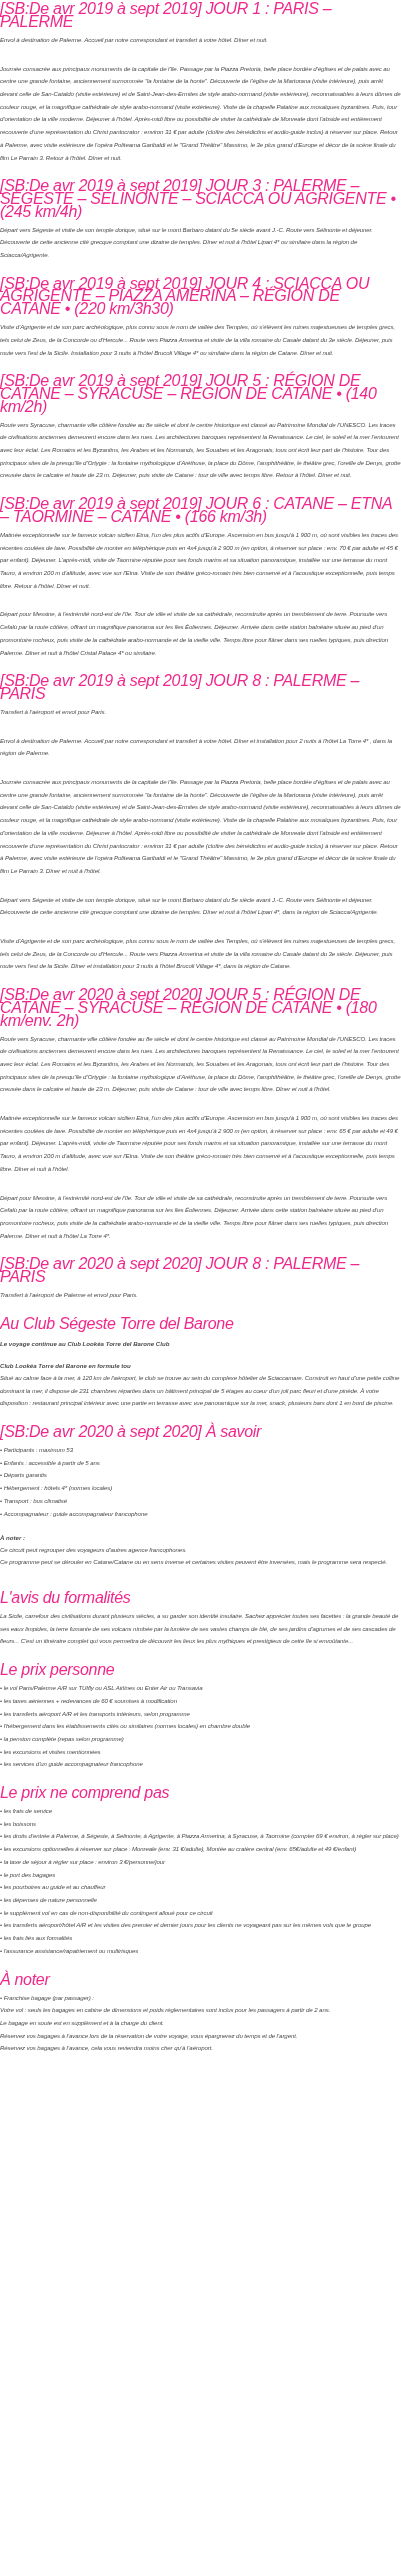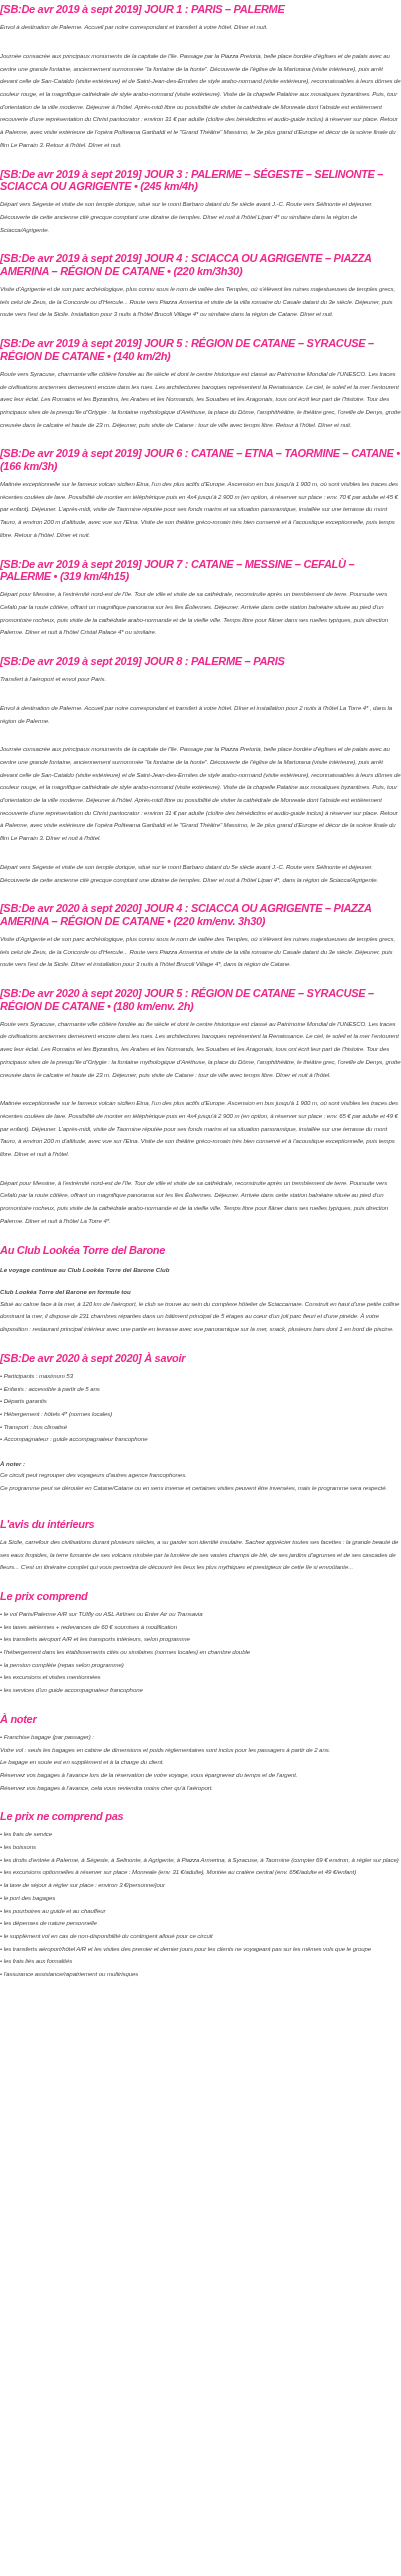--- a/index.html
+++ b/index.html
@@ -6,23 +6,23 @@
     body {
       width: 402px;
       font-family: "Liberation Sans", sans-serif;
       color: #4a4a4a;
     }
     .page { padding: 3.2px 0 10.6px 0; }
     .section { margin: 0 0 16px 0; }
     h2.day-title {
       font-family: "Liberation Sans", sans-serif;
       font-style: italic;
-      font-weight: 700;
+      font-weight: 400;
       color: #f0288c;
-      font-size: 11px;
+      font-size: 16px;
       line-height: 12.7px;
       margin: 0 0 5.3px 0;
       letter-spacing: -0.3px;
     }
     p.day-text {
       font-style: italic;
       font-size: 6.1px;
       line-height: 12.7px;
       margin: 0;
       color: #4a4a4a;
@@ -69,53 +69,55 @@
   </div>
   <div class="section">
     <h2 class="day-title">[SB:De avr 2019 à sept 2019] JOUR 5 : RÉGION DE CATANE – SYRACUSE – RÉGION DE CATANE • (140 km/2h)</h2>
     <p class="day-text">Route vers Syracuse, charmante ville côtière fondée au 8e siècle et dont le centre historique est classé au Patrimoine Mondial de l’UNESCO. Les traces de civilisations anciennes demeurent encore dans les rues. Les architectures baroques représentent la Renaissance. Le ciel, le soleil et la mer l’entourent avec leur éclat. Les Romains et les Byzantins, les Arabes et les Normands, les Souabes et les Aragonais, tous ont écrit leur part de l’histoire. Tour des principaux sites de la presqu'île d’Ortygie : la fontaine mythologique d’Aréthuse, la place du Dôme, l’amphithéâtre, le théâtre grec, l’oreille de Denys, grotte creusée dans le calcaire et haute de 23 m. Déjeuner, puis visite de Catane : tour de ville avec temps libre. Retour à l'hôtel. Dîner et nuit.</p>
   </div>
   <div class="section">
     <h2 class="day-title">[SB:De avr 2019 à sept 2019] JOUR 6 : CATANE – ETNA – TAORMINE – CATANE • (166 km/3h)</h2>
     <p class="day-text">Matinée exceptionnelle sur le fameux volcan sicilien Etna, l’un des plus actifs d’Europe. Ascension en bus jusqu'à 1 900 m, où sont visibles les traces des récentes coulées de lave. Possibilité de monter en téléphérique puis en 4x4 jusqu'à 2 900 m (en option, à réserver sur place : env. 70 € par adulte et 45 € par enfant). Déjeuner. L’après-midi, visite de Taormine réputée pour ses fonds marins et sa situation panoramique, installée sur une terrasse du mont Tauro, à environ 200 m d'altitude, avec vue sur l'Etna. Visite de son théâtre gréco-romain très bien conservé et à l’acoustique exceptionnelle, puis temps libre. Retour à l'hôtel. Dîner et nuit.</p>
   </div>
   <div class="section">
-    <h2 class="day-title">[SB:De avr 2019 à sept 2019] JOUR 7 : CATANE – MESSINE – CEFALÙ – PALERME • (319 km/4h15)</h2>
     <p class="day-text">Départ pour Messine, à l’extrémité nord-est de l’île. Tour de ville et visite de sa cathédrale, reconstruite après un tremblement de terre. Poursuite vers Cefalù par la route côtière, offrant un magnifique panorama sur les îles Éoliennes. Déjeuner. Arrivée dans cette station balnéaire située au pied d’un promontoire rocheux, puis visite de la cathédrale arabo-normande et de la vieille ville. Temps libre pour flâner dans ses ruelles typiques, puis direction Palerme. Dîner et nuit à l'hôtel Cristal Palace 4* ou similaire.</p>
   </div>
   <div class="section">
     <h2 class="day-title">[SB:De avr 2019 à sept 2019] JOUR 8 : PALERME – PARIS</h2>
     <p class="day-text">Transfert à l’aéroport et envol pour Paris.</p>
   </div>
   <div class="section">
     <p class="day-text">Envol à destination de Palerme. Accueil par notre correspondant et transfert à votre hôtel. Dîner et installation pour 2 nuits à l'hôtel La Torre 4* , dans la région de Palerme.</p>
   </div>
   <div class="section">
     <p class="day-text">Journée consacrée aux principaux monuments de la capitale de l’île. Passage par la Piazza Pretoria, belle place bordée d’églises et de palais avec au centre une grande fontaine, anciennement surnommée "la fontaine de la honte". Découverte de l’église de la Martorana (visite intérieure), puis arrêt devant celle de San-Cataldo (visite extérieure) et de Saint-Jean-des-Ermites de style arabo-normand (visite extérieure), reconnaissables à leurs dômes de couleur rouge, et la magnifique cathédrale de style arabo-normand (visite extérieure). Visite de la chapelle Palatine aux mosaïques byzantines. Puis, tour d’orientation de la ville moderne. Déjeuner à l’hôtel. Après-midi libre ou possibilité de visiter la cathédrale de Monreale dont l’abside est entièrement recouverte d’une représentation du Christ pantocrator : environ 31 € par adulte (cloître des bénédictins et audio-guide inclus) à réserver sur place. Retour à Palerme, avec visite extérieure de l’opéra Politeama Garibaldi et le "Grand Théâtre" Massimo, le 3e plus grand d’Europe et décor de la scène finale du film Le Parrain 3. Dîner et nuit à l'hôtel.</p>
   </div>
   <div class="section">
     <p class="day-text">Départ vers Ségeste et visite de son temple dorique, situé sur le mont Barbaro datant du 5e siècle avant J.-C. Route vers Sélinonte et déjeuner. Découverte de cette ancienne cité grecque comptant une dizaine de temples. Dîner et nuit à l'hôtel Lipari 4*, dans la région de Sciacca/Agrigente.</p>
   </div>
   <div class="section">
-    <h2 class="day-title">[SB:De avr 2020 à sept 2020] JOUR 4 : SCIACCA OU AGRIGENTE – PIAZZA AMERINA – RÉGION DE CATANE • (220 km/env. 3h30)</h2>
     <p class="day-text">Visite d’Agrigente et de son parc archéologique, plus connu sous le nom de vallée des Temples, où s’élèvent les ruines majestueuses de temples grecs, tels celui de Zeus, de la Concorde ou d'Hercule... Route vers Piazza Armerina et visite de la villa romaine du Casale datant du 3e siècle. Déjeuner, puis route vers l'est de la Sicile. Dîner et installation pour 3 nuits à l'hôtel Brucoli Village 4*, dans la région de Catane.</p>
   </div>
   <div class="section">
     <h2 class="day-title">[SB:De avr 2020 à sept 2020] JOUR 5 : RÉGION DE CATANE – SYRACUSE – RÉGION DE CATANE • (180 km/env. 2h)</h2>
     <p class="day-text">Route vers Syracuse, charmante ville côtière fondée au 8e siècle et dont le centre historique est classé au Patrimoine Mondial de l’UNESCO. Les traces de civilisations anciennes demeurent encore dans les rues. Les architectures baroques représentent la Renaissance. Le ciel, le soleil et la mer l’entourent avec leur éclat. Les Romains et les Byzantins, les Arabes et les Normands, les Souabes et les Aragonais, tous ont écrit leur part de l’histoire. Tour des principaux sites de la presqu'île d’Ortygie : la fontaine mythologique d’Aréthuse, la place du Dôme, l’amphithéâtre, le théâtre grec, l’oreille de Denys, grotte creusée dans le calcaire et haute de 23 m. Déjeuner, puis visite de Catane : tour de ville avec temps libre. Dîner et nuit à l'hôtel.</p>
   </div>
   <div class="section">
     <p class="day-text">Matinée exceptionnelle sur le fameux volcan sicilien Etna, l’un des plus actifs d’Europe. Ascension en bus jusqu'à 1 900 m, où sont visibles les traces des récentes coulées de lave. Possibilité de monter en téléphérique puis en 4x4 jusqu'à 2 900 m (en option, à réserver sur place : env. 65 € par adulte et 49 € par enfant). Déjeuner. L’après-midi, visite de Taormine réputée pour ses fonds marins et sa situation panoramique, installée sur une terrasse du mont Tauro, à environ 200 m d'altitude, avec vue sur l'Etna. Visite de son théâtre gréco-romain très bien conservé et à l’acoustique exceptionnelle, puis temps libre. Dîner et nuit à l'hôtel.</p>
   </div>
   <div class="section">
     <p class="day-text">Départ pour Messine, à l’extrémité nord-est de l’île. Tour de ville et visite de sa cathédrale, reconstruite après un tremblement de terre. Poursuite vers Cefalù par la route côtière, offrant un magnifique panorama sur les îles Éoliennes. Déjeuner. Arrivée dans cette station balnéaire située au pied d’un promontoire rocheux, puis visite de la cathédrale arabo-normande et de la vieille ville. Temps libre pour flâner dans ses ruelles typiques, puis direction Palerme. Dîner et nuit à l'hôtel La Torre 4*.</p>
   </div>
+  <div class="section">
+    <h2 class="day-title">[SB:De avr 2020 à sept 2020] JOUR 8 : PALERME – PARIS</h2>
+    <p class="day-text">Transfert à l’aéroport de Palerme et envol pour Paris.</p>
+  </div>
 
   <div class="section">
-    <h2 class="day-title">Au Club Lookéa Torre del Barone</h2>
+    <h2 class="day-title">Au Club Ségeste Torre del Barone</h2>
     <div class="club-sub">Le voyage continue au Club Lookéa Torre del Barone Club</div>
     <div class="spacer"></div>
     <div class="club-sub" style="margin:0">Club Lookéa Torre del Barone en formule tou</div>
     <p class="day-text">Situé au calme face à la mer, à 120 km de l'aéroport, le club se trouve au sein du complexe hôtelier de Sciaccamare. Construit en haut d'une petite colline dominant la mer, il dispose de 231 chambres réparties dans un bâtiment principal de 5 étages au cœur d'un joli parc fleuri et d'une pinède. À votre disposition : restaurant principal intérieur avec une partie en terrasse avec vue panoramique sur la mer, snack, plusieurs bars dont 1 en bord de piscine.</p>
   </div>
 
   <div class="section">
     <h2 class="day-title">[SB:De avr 2020 à sept 2020] À savoir</h2>
     <ul class="bullets">
       <li><span class="dot">•</span><span>Participants : maximum 53</span></li>
@@ -124,60 +126,60 @@
       <li><span class="dot">•</span><span>Hébergement : hôtels 4* (normes locales)</span></li>
       <li><span class="dot">•</span><span>Transport : bus climatisé</span></li>
       <li><span class="dot">•</span><span>Accompagnateur : guide accompagnateur francophone</span></li>
     </ul>
     <div class="note-label" style="margin-top:11.7px">À noter :</div>
     <p class="day-text">Ce circuit peut regrouper des voyageurs d'autres agence francophones.</p>
     <p class="day-text">Ce programme peut se dérouler en Catane/Catane ou en sens inverse et certaines visites peuvent être inversées, mais le programme sera respecté.</p>
   </div>
 
   <div class="section" style="margin-top:23px">
-    <h2 class="day-title">L'avis du intérieurs</h2>
+    <h2 class="day-title">L'avis du formalités</h2>
     <p class="day-text">La Sicile, carrefour des civilisations durant plusieurs siècles, a su garder son identité insulaire. Sachez apprécier toutes ses facettes : la grande beauté de ses eaux limpides, la terre fumante de ses volcans nimbée par la lumière de ses vastes champs de blé, de ses jardins d'agrumes et de ses cascades de fleurs... C'est un itinéraire complet qui vous permettra de découvrir les lieux les plus mythiques et prestigieux de cette île si envoûtante...</p>
   </div>
 
   <div class="section">
-    <h2 class="day-title">Le prix comprend</h2>
+    <h2 class="day-title">Le prix personne</h2>
     <ul class="bullets">
       <li><span class="dot">•</span><span>le vol Paris/Palerme A/R sur TUIfly ou ASL Airlines ou Enter Air ou Transavia</span></li>
       <li><span class="dot">•</span><span>les taxes aériennes + redevances de 60 € soumises à modification</span></li>
       <li><span class="dot">•</span><span>les transferts aéroport A/R et les transports intérieurs, selon programme</span></li>
       <li><span class="dot">•</span><span>l'hébergement dans les établissements cités ou similaires (normes locales) en chambre double</span></li>
       <li><span class="dot">•</span><span>la pension complète (repas selon programme)</span></li>
       <li><span class="dot">•</span><span>les excursions et visites mentionnées</span></li>
       <li><span class="dot">•</span><span>les services d'un guide accompagnateur francophone</span></li>
     </ul>
-  </div>
-
-  <div class="section">
-    <h2 class="day-title">À noter</h2>
-    <ul class="bullets">
-      <li><span class="dot">•</span><span>Franchise bagage (par passager) :</span></li>
-    </ul>
-    <p class="day-text">Votre vol : seuls les bagages en cabine de dimensions et poids règlementaires sont inclus pour les passagers à partir de 2 ans.</p>
-    <p class="day-text">Le bagage en soute est en supplément et à la charge du client.</p>
-    <p class="day-text">Réservez vos bagages à l’avance lors de la réservation de votre voyage, vous épargnerez du temps et de l’argent.</p>
-    <p class="day-text">Réservez vos bagages à l’avance, cela vous reviendra moins cher qu’à l’aéroport.</p>
   </div>
 
   <div class="section">
     <h2 class="day-title">Le prix ne comprend pas</h2>
     <ul class="bullets">
       <li><span class="dot">•</span><span>les frais de service</span></li>
       <li><span class="dot">•</span><span>les boissons</span></li>
       <li><span class="dot">•</span><span>les droits d'entrée à Palerme, à Ségeste, à Selinonte, à Agrigente, à Piazza Armerina, à Syracuse, à Taormine (compter 69 € environ, à régler sur place)</span></li>
       <li><span class="dot">•</span><span>les excursions optionnelles à réserver sur place : Monreale (env. 31 €/adulte), Montée au cratère central (env. 65€/adulte et 49 €/enfant)</span></li>
       <li><span class="dot">•</span><span>la taxe de séjour à régler sur place : environ 3 €/personne/jour</span></li>
       <li><span class="dot">•</span><span>le port des bagages</span></li>
       <li><span class="dot">•</span><span>les pourboires au guide et au chauffeur</span></li>
       <li><span class="dot">•</span><span>les dépenses de nature personnelle</span></li>
       <li><span class="dot">•</span><span>le supplément vol en cas de non-disponibilité du contingent alloué pour ce circuit</span></li>
       <li><span class="dot">•</span><span>les transferts aéroport/hôtel A/R et les visites des premier et dernier jours pour les clients ne voyageant pas sur les mêmes vols que le groupe</span></li>
       <li><span class="dot">•</span><span>les frais liés aux formalités</span></li>
       <li><span class="dot">•</span><span>l'assurance assistance/rapatriement ou multirisques</span></li>
     </ul>
   </div>
 
+  <div class="section">
+    <h2 class="day-title">À noter</h2>
+    <ul class="bullets">
+      <li><span class="dot">•</span><span>Franchise bagage (par passager) :</span></li>
+    </ul>
+    <p class="day-text">Votre vol : seuls les bagages en cabine de dimensions et poids règlementaires sont inclus pour les passagers à partir de 2 ans.</p>
+    <p class="day-text">Le bagage en soute est en supplément et à la charge du client.</p>
+    <p class="day-text">Réservez vos bagages à l’avance lors de la réservation de votre voyage, vous épargnerez du temps et de l’argent.</p>
+    <p class="day-text">Réservez vos bagages à l’avance, cela vous reviendra moins cher qu’à l’aéroport.</p>
+  </div>
+
 </div>
 
 
 </body></html>

